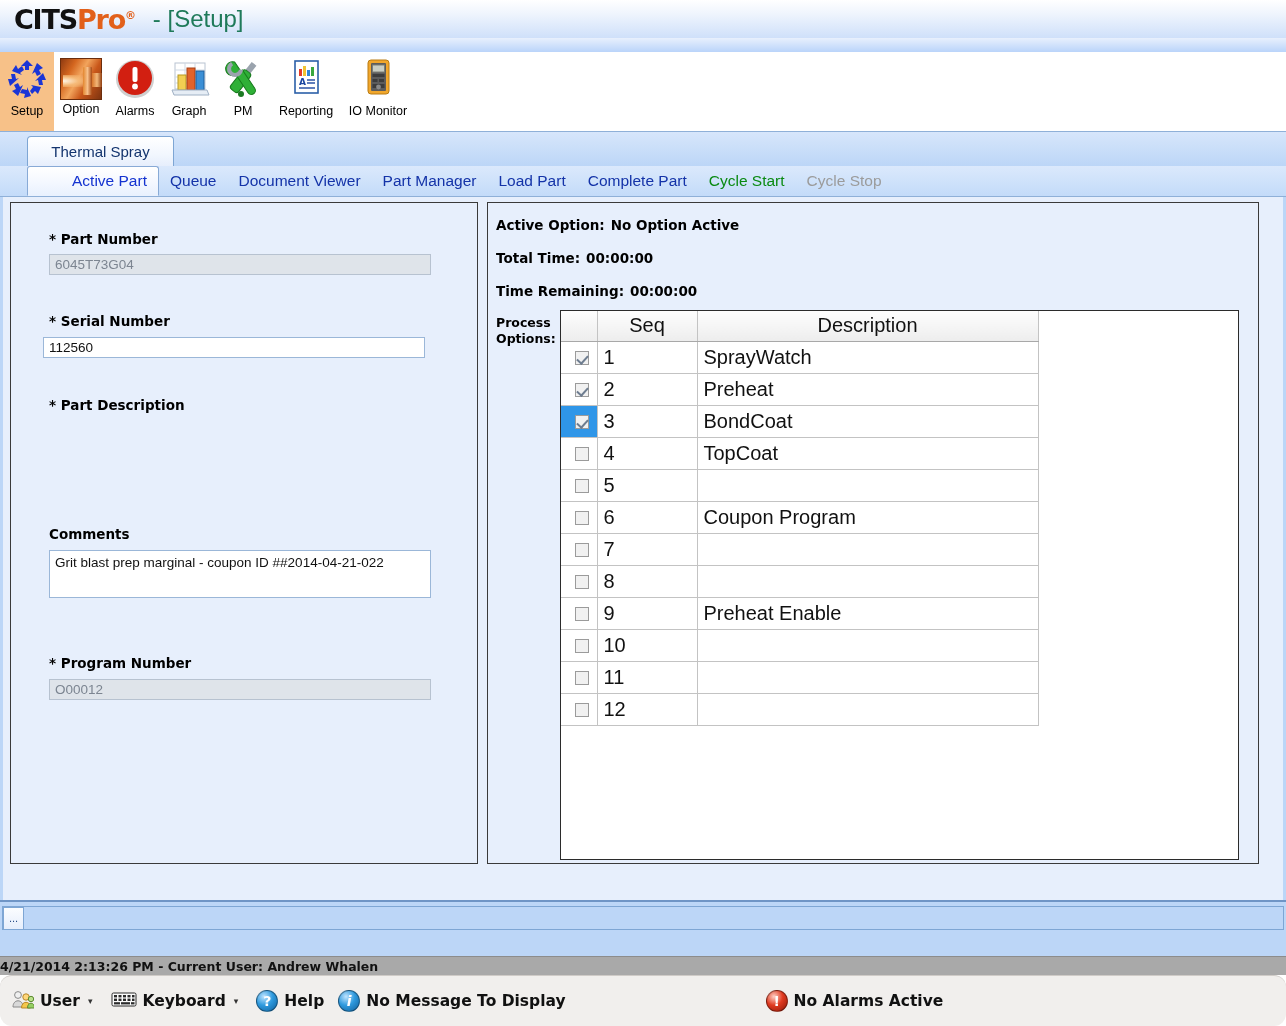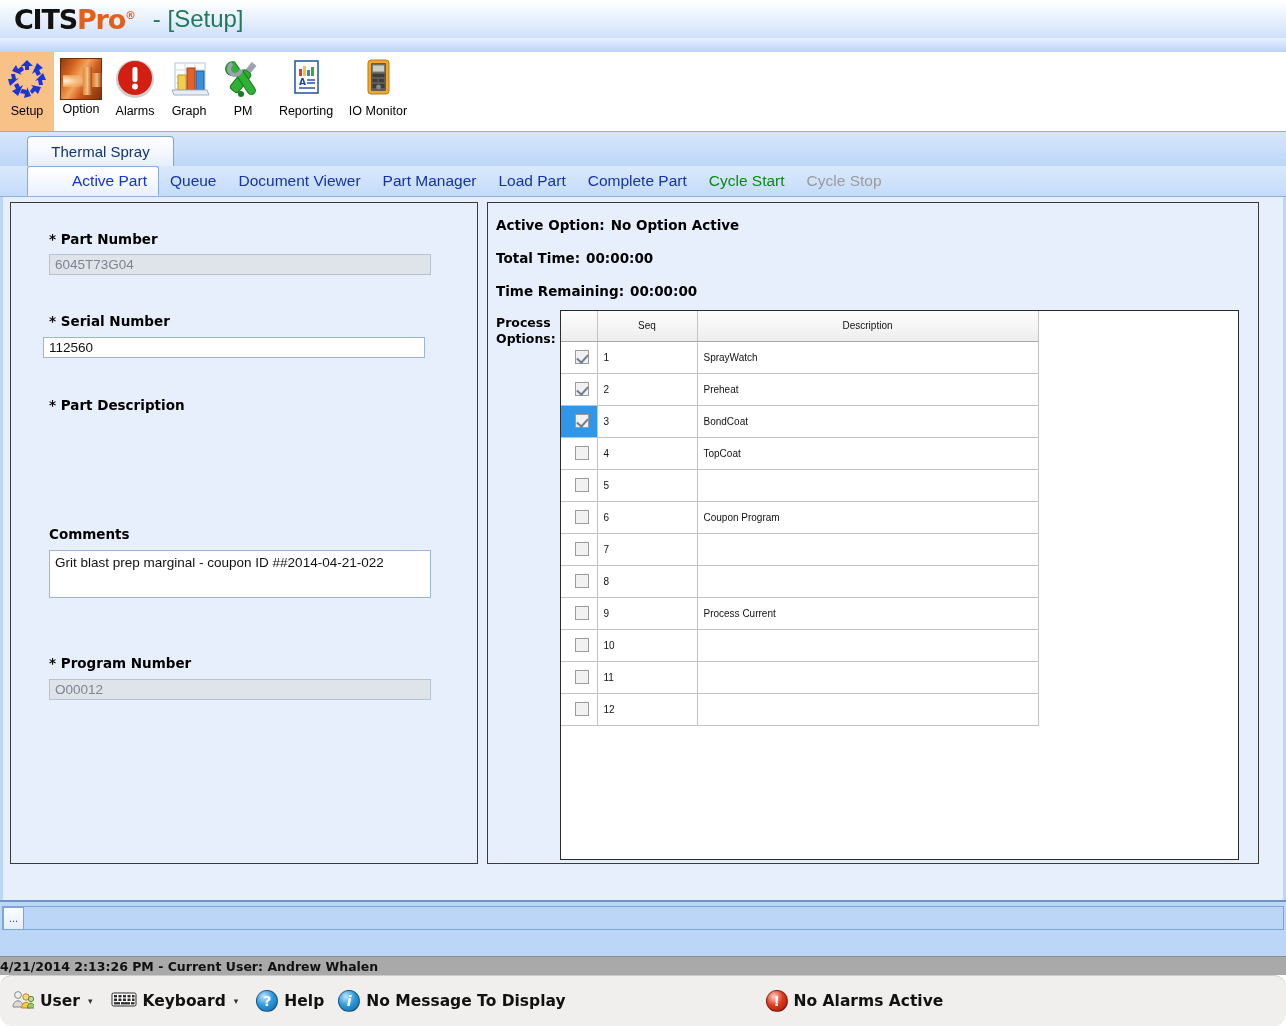--- a/index.html
+++ b/index.html
@@ -155,21 +155,21 @@
   }
 
   
   #grid-outer {
     position: absolute; left: 72px; top: 107px; width: 679px; height: 550px;
     background: #ffffff; border: 1px solid #2b2b2b;
     overflow: hidden;
   }
   #grid {
     border-collapse: collapse; width: 477px; table-layout: fixed;
-    font-size: 10px;
+    font-size: 20px;
   }
   #grid th {
     height: 30px; background: linear-gradient(to bottom,#fdfdfd 0%, #ededed 100%);
     border-right: 1px solid #c3c3c3; border-bottom: 1px solid #a8a8a8;
     font-weight: normal; color: #111; text-align: center;
     font-family: "Liberation Sans", sans-serif;
   }
   #grid td {
     height: 32px; border-right: 1px solid #c3c3c3;
     border-bottom: 1px solid #c3c3c3; color: #111;
@@ -487,21 +487,21 @@
               <td class="cell-desc"></td>
             </tr>
             <tr>
               <td class="cell-chk"><span class="cbox"></span></td>
               <td>8</td>
               <td class="cell-desc"></td>
             </tr>
             <tr>
               <td class="cell-chk"><span class="cbox"></span></td>
               <td>9</td>
-              <td class="cell-desc">Process Current</td>
+              <td class="cell-desc">Preheat Enable</td>
             </tr>
             <tr>
               <td class="cell-chk"><span class="cbox"></span></td>
               <td>10</td>
               <td class="cell-desc"></td>
             </tr>
             <tr>
               <td class="cell-chk"><span class="cbox"></span></td>
               <td>11</td>
               <td class="cell-desc"></td>

